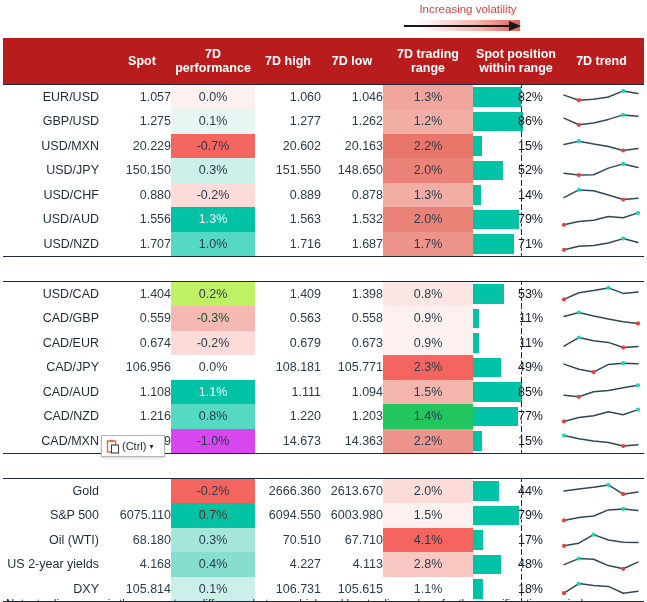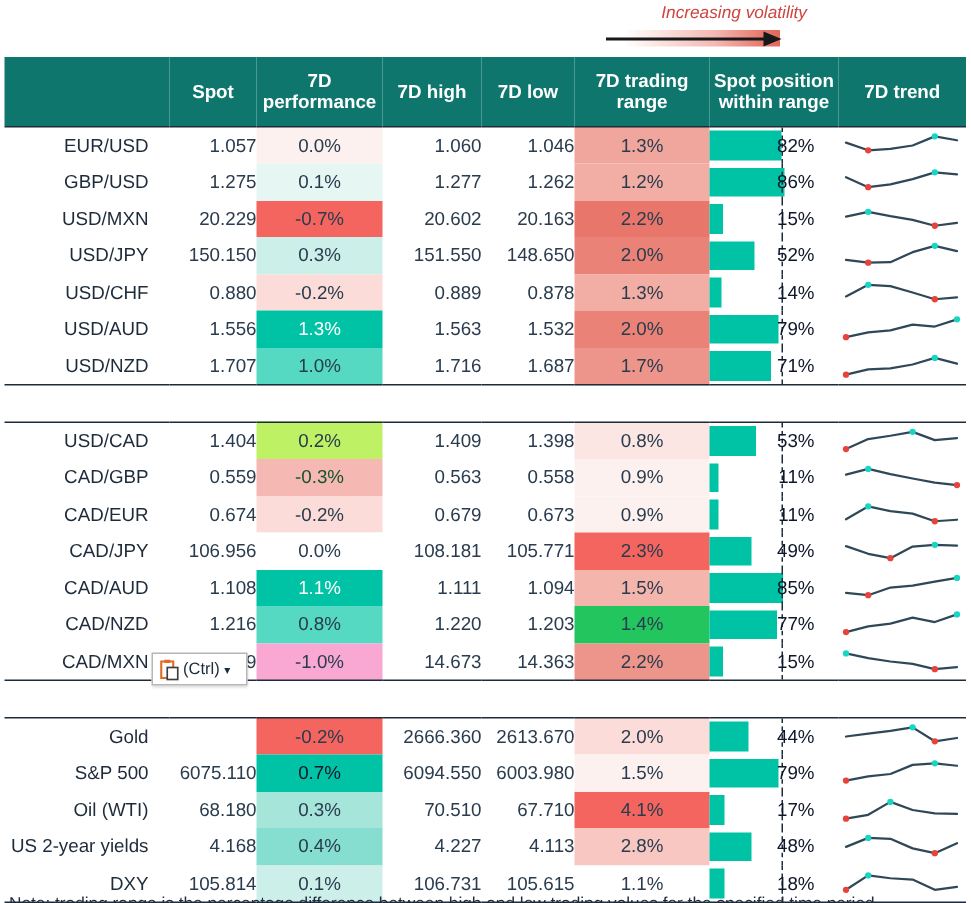--- a/index.html
+++ b/index.html
@@ -20,24 +20,23 @@
   .vol-legend {
     position: absolute;
     left: 398px;
     top: 2px;
     width: 140px;
     height: 36px;
   }
   .vol-legend-label {
     font-size: 11.5px;
     color: #d0443f;
-    text-align: right;
+    text-align: center;
     line-height: 14px;
     white-space: nowrap;
-    font-style: italic;
   }
   .vol-arrow-wrap {
     position: relative;
     margin-top: 3px;
     height: 14px;
     width: 122px;
     margin-left: 6px;
   }
   .vol-grad {
     position: absolute;
@@ -71,21 +70,21 @@
     position: absolute;
     left: 3px;
     top: 38px;
     width: 641px;
     border-collapse: collapse;
     table-layout: fixed;
   }
   .tbl td, .tbl th { padding: 0; }
 
   thead th {
-    background: #0f766e;
+    background: #b91c1c;
     color: #ffffff;
     font-size: 12.5px;
     font-weight: bold;
     line-height: 14px;
     padding: 6px 6px 7px 6px;
     vertical-align: middle;
     text-align: center;
   }
   thead th.c-name { text-align: left; }
 
@@ -540,21 +539,21 @@
           <svg class="spark" width="80" height="22" viewBox="0 0 80 22">
             <path d="M3.0,16.4 L17.8,12.6 L32.6,10.7 L47.4,6.8 L62.2,9.7 L77.0,4.6" fill="none" stroke="#2f4858" stroke-width="1.5" stroke-linejoin="round" stroke-linecap="round"></path>
             <circle cx="77.0" cy="4.6" r="2.1" fill="#18d6c4"></circle>
             <circle cx="3.0" cy="16.4" r="2.1" fill="#e8433b"></circle>
           </svg>
         </td>
       </tr>
       <tr>
         <td class="name">CAD/MXN</td>
         <td>14.409</td>
-        <td class="perf" style="background:#f9a8d4;color:#2a3c4e">-1.0%</td>
+        <td class="perf" style="background:#d946ef;color:#2a3c4e">-1.0%</td>
         <td>14.673</td>
         <td>14.363</td>
         <td class="range" style="background:#ee958b;color:#2a3c4e">2.2%</td>
         <td class="pos-cell">
           <div class="posbox">
             <div class="posbar" style="width:9px;background:#00c3a5"></div>
             <div class="posdash"></div>
             <span class="poslabel">15%</span>
           </div>
         </td>
@@ -587,21 +586,21 @@
           <svg class="spark" width="80" height="22" viewBox="0 0 80 22">
             <path d="M3.0,11.0 L17.8,9.1 L32.6,7.2 L47.4,4.9 L62.2,14.2 L77.0,12.0" fill="none" stroke="#2f4858" stroke-width="1.5" stroke-linejoin="round" stroke-linecap="round"></path>
             <circle cx="47.4" cy="4.9" r="2.1" fill="#18d6c4"></circle>
             <circle cx="62.2" cy="14.2" r="2.1" fill="#e8433b"></circle>
           </svg>
         </td>
       </tr>
       <tr>
         <td class="name">S&amp;P 500</td>
         <td>6075.110</td>
-        <td class="perf" style="background:#00c3a5;color:#0f172a">0.7%</td>
+        <td class="perf" style="background:#00c3a5;color:#7f1d1d">0.7%</td>
         <td>6094.550</td>
         <td>6003.980</td>
         <td class="range" style="background:#fdf1ef;color:#2a3c4e">1.5%</td>
         <td class="pos-cell">
           <div class="posbox">
             <div class="posbar" style="width:46px;background:#00c3a5"></div>
             <div class="posdash"></div>
             <span class="poslabel">79%</span>
           </div>
         </td>

